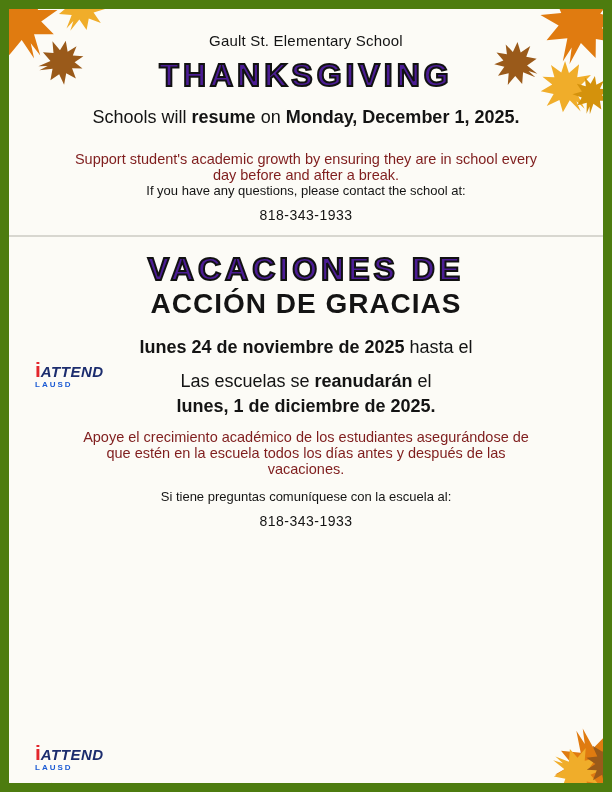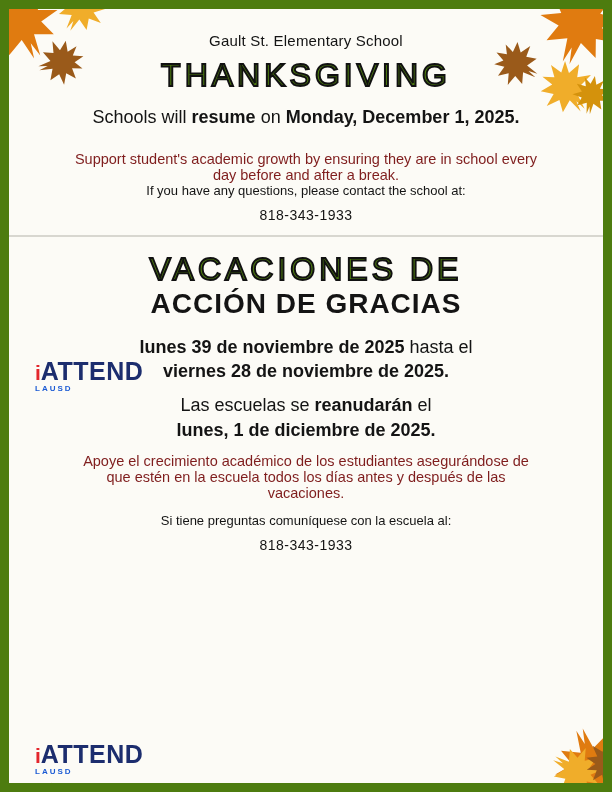--- a/index.html
+++ b/index.html
@@ -4,22 +4,22 @@
 <style>
   html,body { margin:0; padding:0; background:#ffffff; }
   body { width:612px; height:792px; font-family:"Liberation Sans", sans-serif; }
   .page {
     position:relative; width:612px; height:792px; box-sizing:border-box;
     border:9px solid #4d7c0f; background:#fcfbf6; overflow:hidden;
     text-align:center; color:#141414;
   }
   .school-name { margin-top:23px; font-size:15px; letter-spacing:0.2px; }
   .title-outline {
-    margin-top:6px; font-size:32px; font-weight:400; letter-spacing:4px;
-    line-height:40px; color:#4d7c0f;
+    margin-top:6px; font-size:32px; font-weight:700; letter-spacing:4px;
+    line-height:40px; color:#4c1d95;
     -webkit-text-stroke:2px #111111; text-stroke:2px #111111;
   }
   .title-bold { font-size:28px; font-weight:800; letter-spacing:1px; line-height:30px; }
   .para { margin-top:20px; font-size:18px; line-height:25px; }
   .para-es { margin-top:16px; font-size:18px; line-height:24px; }
   .b { font-weight:700; }
   .resume-line { margin-top:10px; font-size:18px; line-height:24px; }
   .resume-es { margin-top:10px; font-size:18px; line-height:25px; }
   .note {
     margin:22px auto 0; max-width:480px; font-size:14.5px; 
@@ -29,21 +29,21 @@
   .contact { font-size:13px; }
   .contact-es { margin-top:12px; }
   .phone { margin-top:9px; font-size:14px; letter-spacing:0.5px; }
   .divider { margin-top:12px; width:100%; height:0; border-top:2px solid #d8d7d0; }
   .title-outline.es { margin-top:12px; }
 
   .logo { position:absolute; left:26px; text-align:left; line-height:1; }
   .logo-en { top:350px; }
   .logo-es { top:733px; }
   .logo-i { color:#e3262c; font-weight:800; font-size:21px; }
-  .logo-attend { color:#1c2d6e; font-weight:800; font-size:25px; letter-spacing:0.5px; }
+  .logo-attend { color:#1c2d6e; font-weight:800; font-size:15px; letter-spacing:0.5px;font-style:italic; }
   .logo-lausd {
     font-size:8px; font-weight:700; color:#1c5bd4; letter-spacing:2px;
     text-align:left; margin-top:1px;
   }
 
   .leaves { position:absolute; pointer-events:none; }
   .leaves-tl { top:-8px; left:-8px; }
   .leaves-tr { top:-8px; right:-10px; }
   .leaves-br { bottom:-10px; right:-10px; }
   .leaves-bl { bottom:-8px; left:-8px; }
@@ -93,22 +93,21 @@
     <div><span class="logo-i">i</span><span class="logo-attend">ATTEND</span></div>
     <div class="logo-lausd">LAUSD</div>
   </div>
 
   <div class="divider"></div>
 
   <div class="title-outline es">VACACIONES DE</div>
   <div class="title-bold">ACCIÓN DE GRACIAS</div>
 
   <div class="para para-es">
-    <div><span class="b">lunes 39 de noviembre de 2025</span><span> hasta el</span></div>
-    <div><span class="b">viernes 28 de noviembre de 2025.</span></div>
+    <div><span class="b">lunes 24 de noviembre de 2025</span><span> hasta el</span></div>
   </div>
 
   <div class="resume-line resume-es">
     <div><span>Las escuelas se </span><span class="b">reanudarán</span><span> el</span></div>
     <div><span class="b">lunes, 1 de diciembre de 2025.</span></div>
   </div>
 
   <div class="note note-es">Apoye el crecimiento académico de los estudiantes asegurándose de que estén en la escuela todos los días antes y después de las vacaciones.</div>
 
   <div class="contact contact-es">Si tiene preguntas comuníquese con la escuela al:</div>

